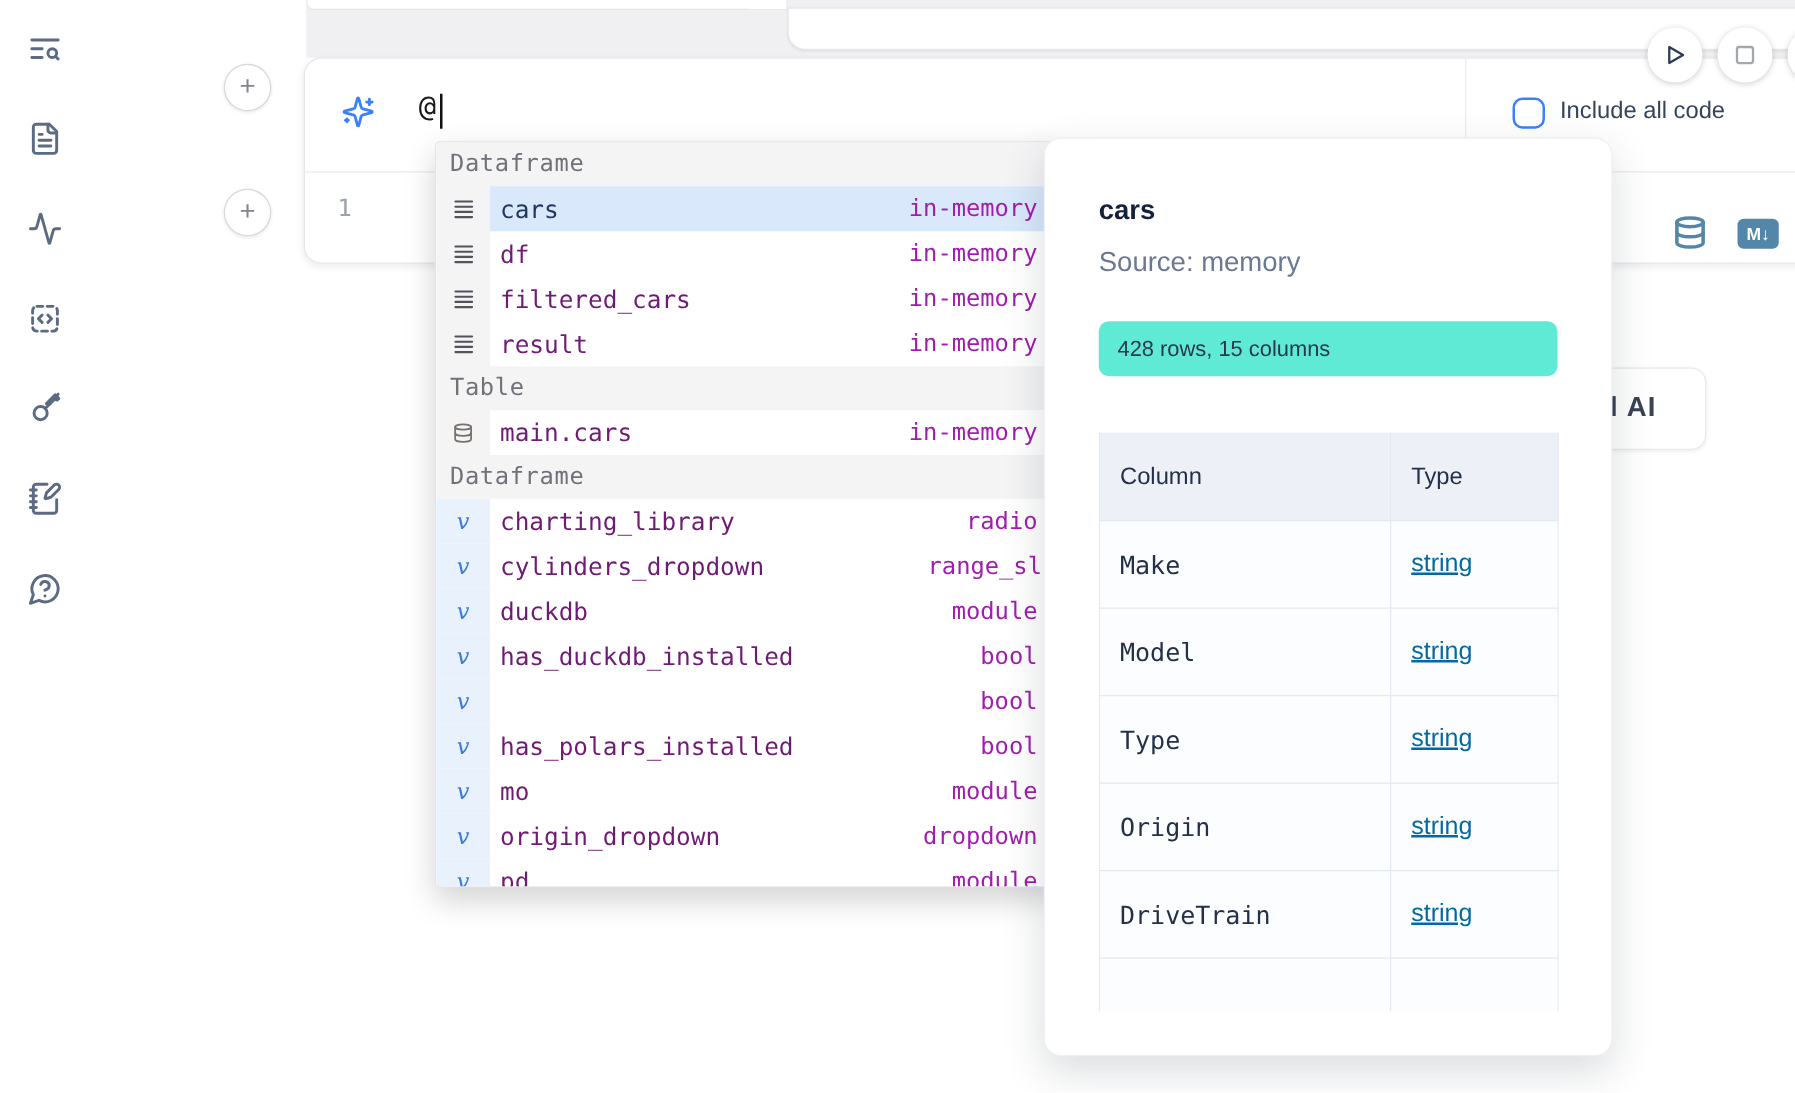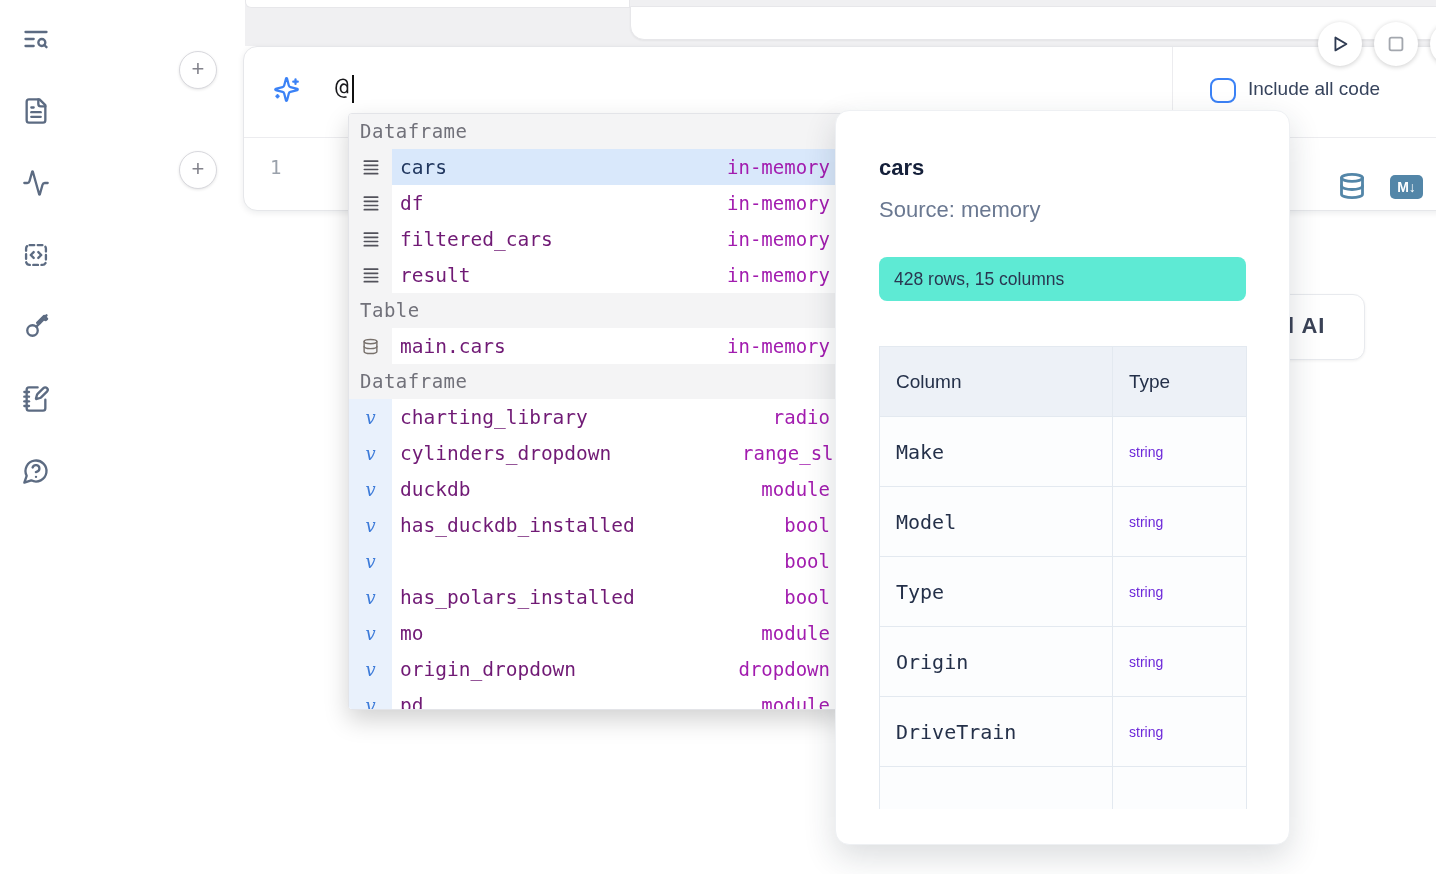--- a/index.html
+++ b/index.html
@@ -81,21 +81,21 @@
   #shape-badge { margin-top:34px; height:44px; border-radius:8px; background:#5eead4;
                  line-height:44px; padding-left:15px; font-size:17.5px; color:#2a3650; }
   #schema-table { margin-top:45px; width:368px; max-height:463px; overflow:hidden; }
   #schema-table table { border-collapse:collapse; width:368px; }
   #schema-table th, #schema-table td { border:1px solid #e3e9f0; height:70px;
                  padding:0 0 0 16px; text-align:left; vertical-align:middle; }
   #schema-table th { background:#edf1f7; font-weight:normal; font-size:19px; color:#243049; }
   #schema-table th.type-col, #schema-table td.type-col { width:134px; }
   #schema-table td { background:#fcfdfe; }
   .col-name { font-family:"DejaVu Sans Mono", monospace; font-size:20px; color:#243049; }
-  .col-type { font-size:14px; color:#6d28d9; }
+  .col-type { font-size:20px; color:#0369a1;text-decoration:underline; }
 
   
   #ai-button { left:1158px; top:294px; width:207px; height:66px; background:#fff;
                border:1px solid #e8eaee; border-radius:12px; z-index:35;
                box-shadow:0 1px 3px rgba(0,0,0,.06); }
   #ai-button span { position:absolute; left:129px; top:18px; font-size:22px;
                     font-weight:bold; color:#3a4256; letter-spacing:1px; }
 
   svg { display:block; }
 </style>

